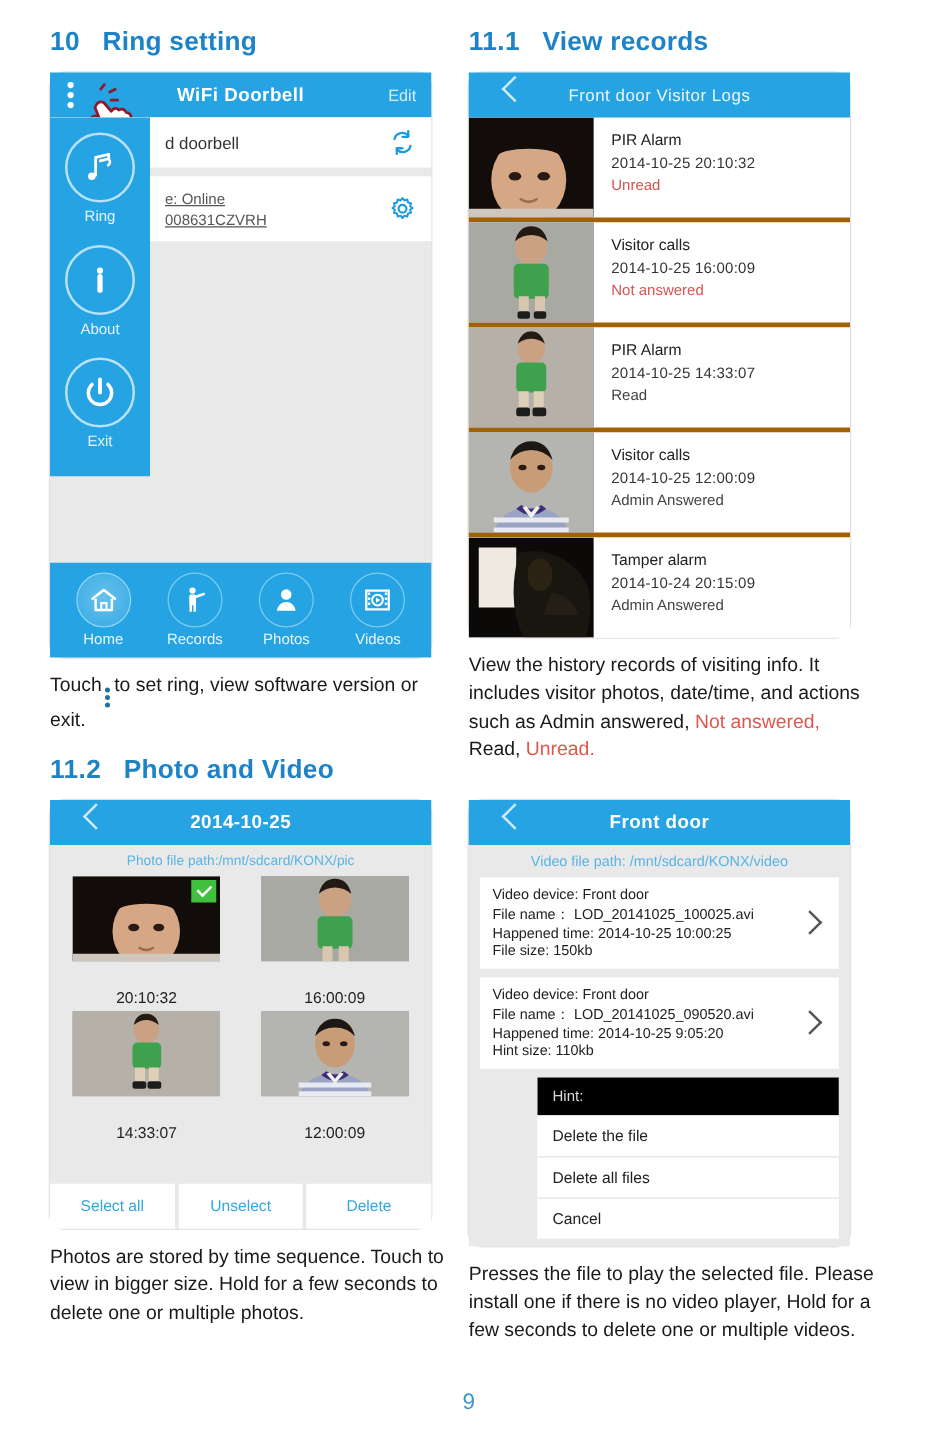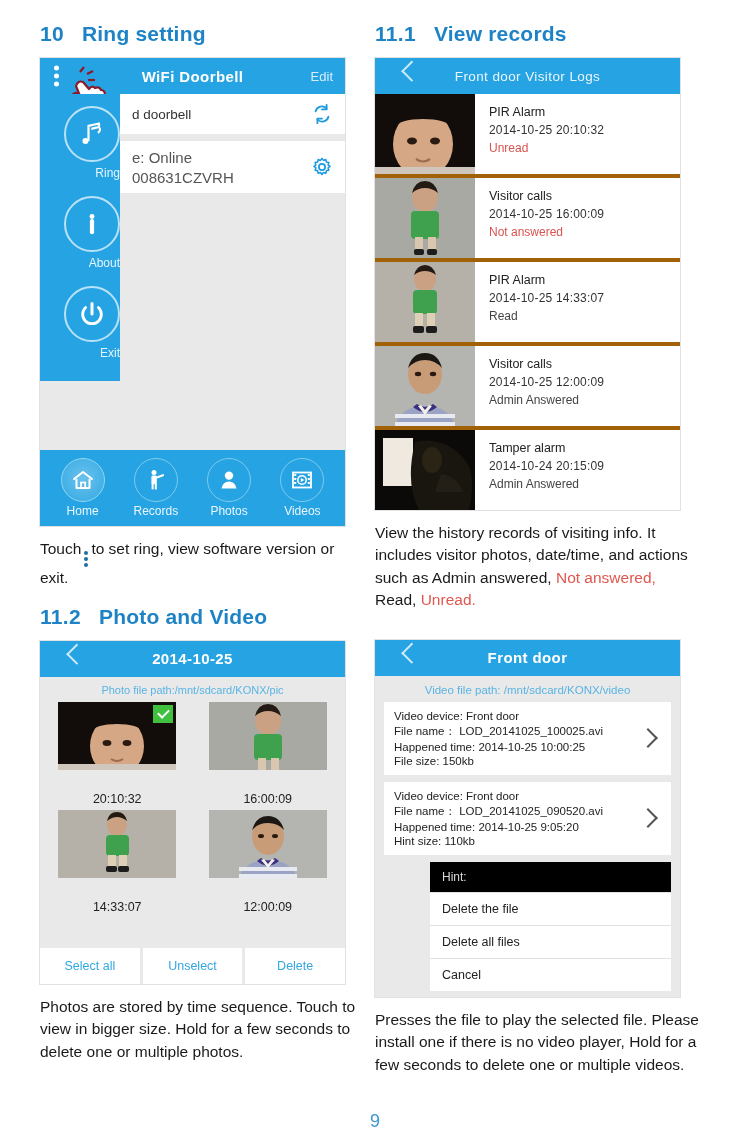--- a/index.html
+++ b/index.html
@@ -28,20 +28,21 @@
   }
   .sec-num{font-size:21px;letter-spacing:.3px;}
   .sec-title{font-size:21px;letter-spacing:.2px;}
 
   
   .phone{
     width:305px;
     background:#e9e9e9;
     position:relative;
     box-shadow:0 0 0 1px #e2e2e2;
+    border-radius:12px;
   }
   .phone-bar{
     height:36px;background:#26a3e3;
     display:flex;align-items:center;justify-content:center;
     position:relative;
   }
   .phone-bar .title{
     color:#ffffff;font-size:15px;font-weight:bold;letter-spacing:.4px;
   }
   .phone-bar .title.thin{font-weight:normal;font-size:13.5px;color:#eaf6ff;}
@@ -75,30 +76,30 @@
     padding:9px 12px;
     display:flex;align-items:center;justify-content:space-between;
   }
   .p1-row .lbl{font-size:13.5px;color:#333;}
   .p1-row2{
     background:#ffffff;padding:7px 12px;margin-top:7px;
     display:flex;align-items:center;justify-content:space-between;
     height:38px;
   }
   .p1-row2 .stack{display:flex;flex-direction:column;gap:3px;}
-  .p1-row2 .stack span{font-size:15px;color:#555;}
+  .p1-row2 .stack span{font-size:12px;color:#555;text-decoration:underline;}
   .sidebar{
     position:absolute;left:0;top:0;width:80px;bottom:0;
     background:#26a3e3;
     z-index:3;
     padding-top:12px;
     height:275px;
   }
   .side-item{
-    display:flex;flex-direction:column;align-items:flex-end;gap:4px;margin-bottom:16px;
+    display:flex;flex-direction:column;align-items:center;gap:4px;margin-bottom:16px;
   }
   .side-circle{
     width:52px;height:52px;border-radius:50%;border:2px solid #b8e2f8;
     display:flex;align-items:center;justify-content:center;
     color:#fff;
   }
   .side-label{color:#e4f4ff;font-size:12px;}
 
   
   .tabbar{

